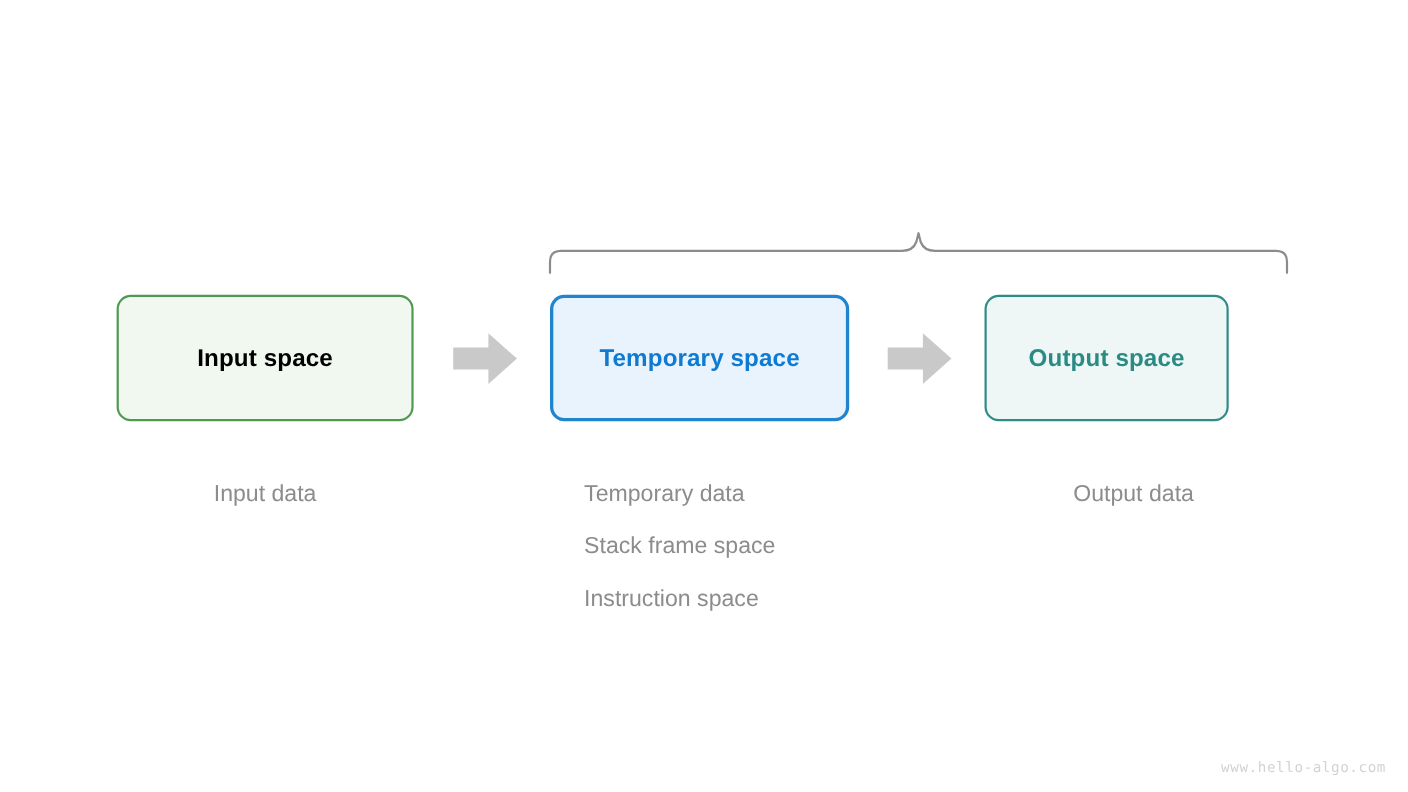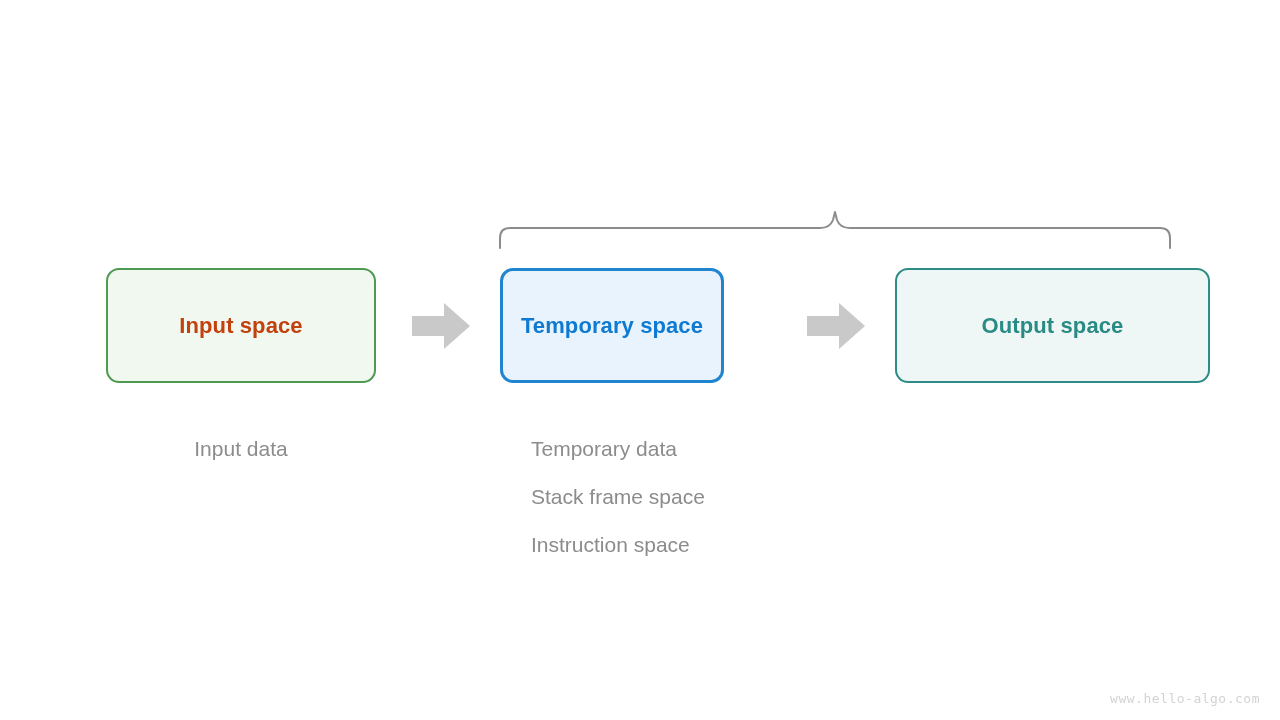--- a/index.html
+++ b/index.html
@@ -57,32 +57,32 @@
     justify-content: center;
     font-size: 22px;
     font-weight: bold;
     letter-spacing: 0.1px;
   }
   .box-input {
     left: 106px;
     width: 270px;
     background: #f1f8f0;
     border: 2px solid #4e9a52;
-    color: #c2410c;
+    color: #000000;
   }
   .box-temp {
     left: 500px;
-    width: 224px;
+    width: 272px;
     background: #e8f3fd;
     border: 3px solid #2184ce;
     color: #0e7ad1;
   }
   .box-output {
     left: 895px;
-    width: 315px;
+    width: 222px;
     background: #eef7f5;
     border: 2px solid #2e8c86;
     color: #2a8b84;
   }
 
   
   .arrow-svg {
     position: absolute;
     top: 300px;
     width: 62px;
@@ -160,16 +160,19 @@
   <div class="caption-col caption-temp">
     <div class="caption-line">Temporary data</div>
     <div class="caption-line">Stack frame space</div>
     <div class="caption-line">Instruction space</div>
   </div>
 
   <div class="caption-col caption-input">
     <div class="caption-line">Input data</div>
   </div>
 
+  <div class="caption-col caption-output">
+    <div class="caption-line">Output data</div>
+  </div>
 
   <div class="watermark">www.hello-algo.com</div>
 
 </div>
 
 </body></html>

